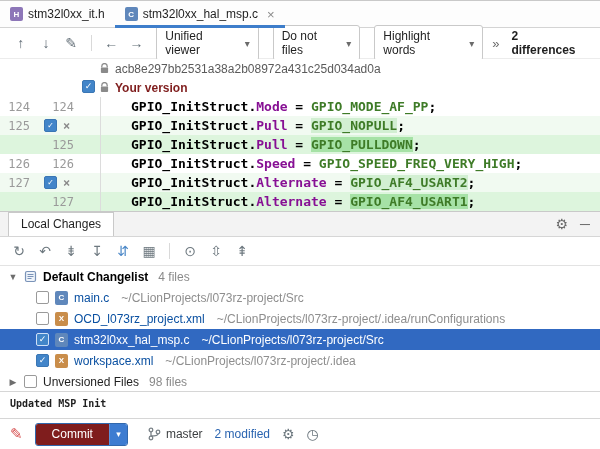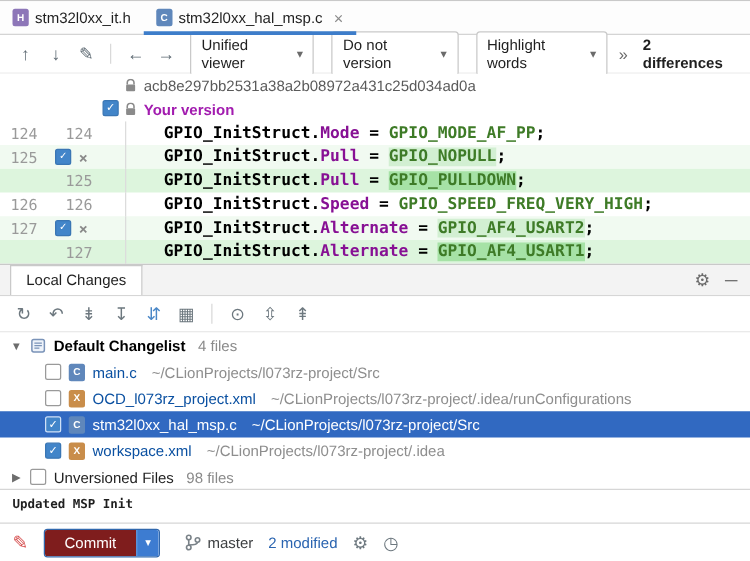--- a/index.html
+++ b/index.html
@@ -25,21 +25,21 @@
   .combo { display:inline-flex; align-items:center; gap:7px; border:1px solid #c9c9c9; border-radius:3px;
            background:#fff; padding:3px 8px; margin:0 5px; color:#1f1f1f; }
   .chev { color:#6b6b6b; font-size:10px; }
   .ovf { margin-left:auto; color:#6b6b6b; font-size:13px; }
   .diffcount { font-weight:bold; color:#1f1f1f; margin-left:8px; margin-right:7px; }
 
   
   .diffhead { position:relative; background:#fff; }
   .dh-row { height:19px; display:flex; align-items:center; gap:6px; padding-left:100px; }
   .hash { color:#5a5a5a; }
-  .ver { color:#a21caf; font-weight:bold; }
+  .ver { color:#7f1d1d; font-weight:bold; }
   .dh-cb { position:absolute; left:82px; top:21px; }
 
   
   .cb { width:13px; height:13px; border:1px solid #9a9a9a; border-radius:2px; background:#fff;
         display:grid; place-items:center; flex:none; }
   .cb.on { background:#4285c9; border-color:#3a76b4; }
   .cb .ck { color:#fff; font-size:9px; line-height:1; }
 
   
   .code-row { height:19px; display:flex; align-items:stretch; font-family:"DejaVu Sans Mono", monospace; }
@@ -123,21 +123,21 @@
     <span class="tbi">↓</span>
     <span class="tbi">✎</span>
     <span class="vsep"></span>
     <span class="tbi">←</span>
     <span class="tbi">→</span>
     <div class="combo">
       <span>Unified viewer</span>
       <span class="chev">▾</span>
     </div>
     <div class="combo">
-      <span>Do not version</span>
+      <span>Do not files</span>
       <span class="chev">▾</span>
     </div>
     <div class="combo">
       <span>Highlight words</span>
       <span class="chev">▾</span>
     </div>
     <span class="ovf">»</span>
     <span class="diffcount">2 differences</span>
   </div>
 

